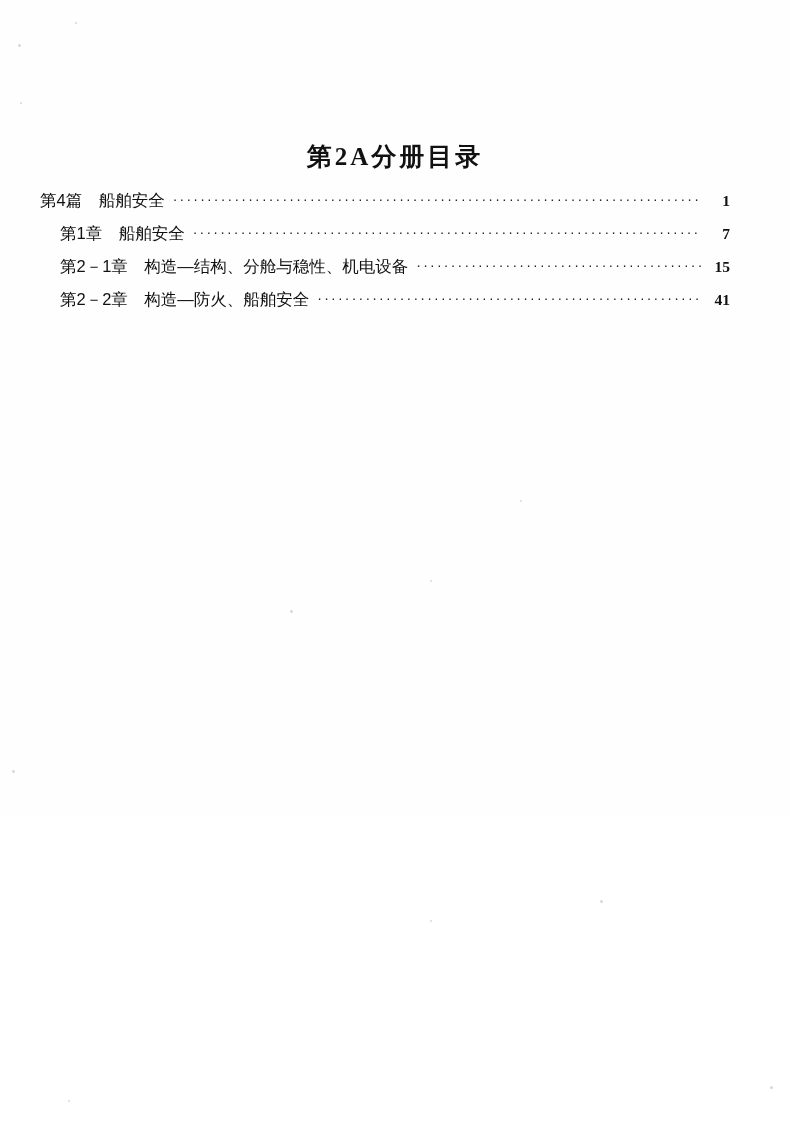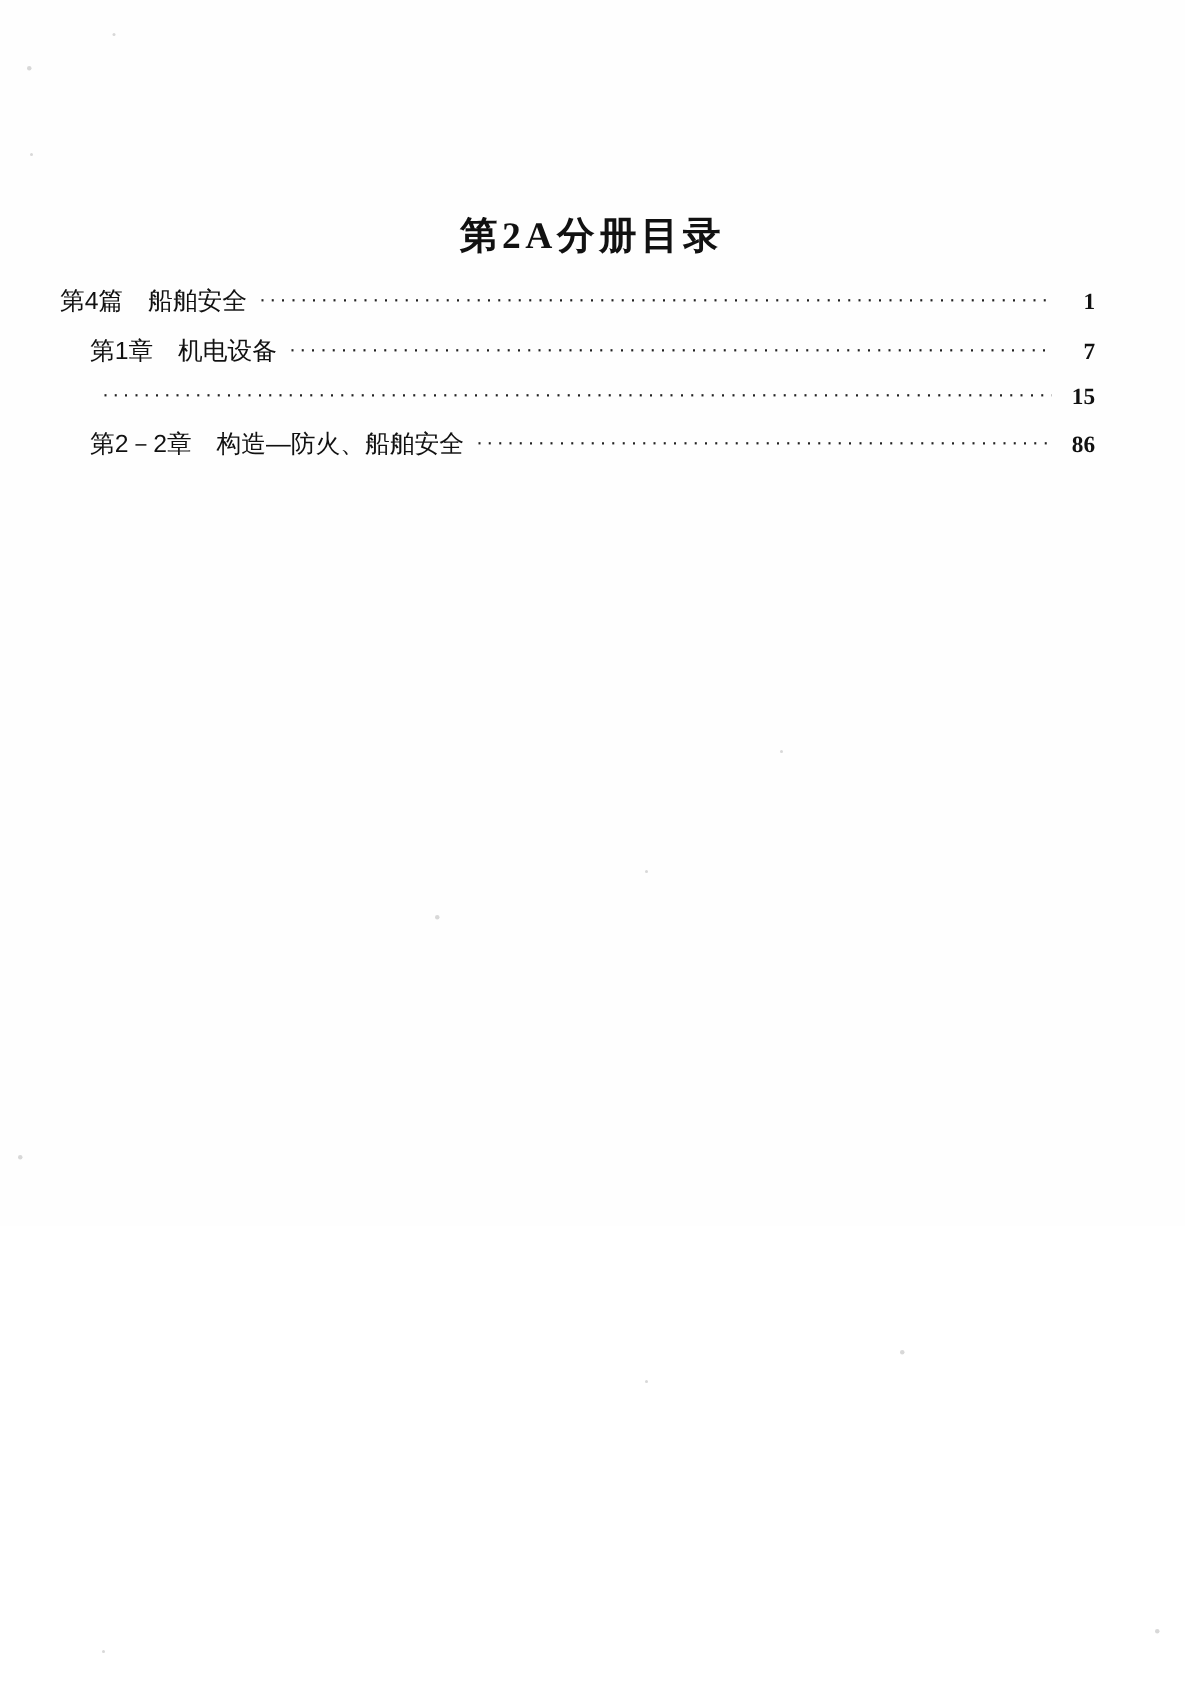--- a/index.html
+++ b/index.html
@@ -100,30 +100,31 @@
 
   <div class="toc-list">
 
     <div class="toc-row row-0">
       <span class="label">第4篇　船舶安全</span>
       <span class="dots">·······························································································································································</span>
       <span class="page-num">1</span>
     </div>
 
     <div class="toc-row row-1">
-      <span class="label">第1章　机电设备</span>
+      <span class="label">第1章　船舶安全</span>
       <span class="dots">·······························································································································································</span>
       <span class="page-num">7</span>
     </div>
 
     <div class="toc-row row-2">
+      <span class="label">第2－1章　构造—结构、分舱与稳性、机电设备</span>
       <span class="dots">·······························································································································································</span>
       <span class="page-num">15</span>
     </div>
 
     <div class="toc-row row-3">
       <span class="label">第2－2章　构造—防火、船舶安全</span>
       <span class="dots">·······························································································································································</span>
-      <span class="page-num">86</span>
+      <span class="page-num">41</span>
     </div>
 
   </div>
 </div>
 
 </body></html>

